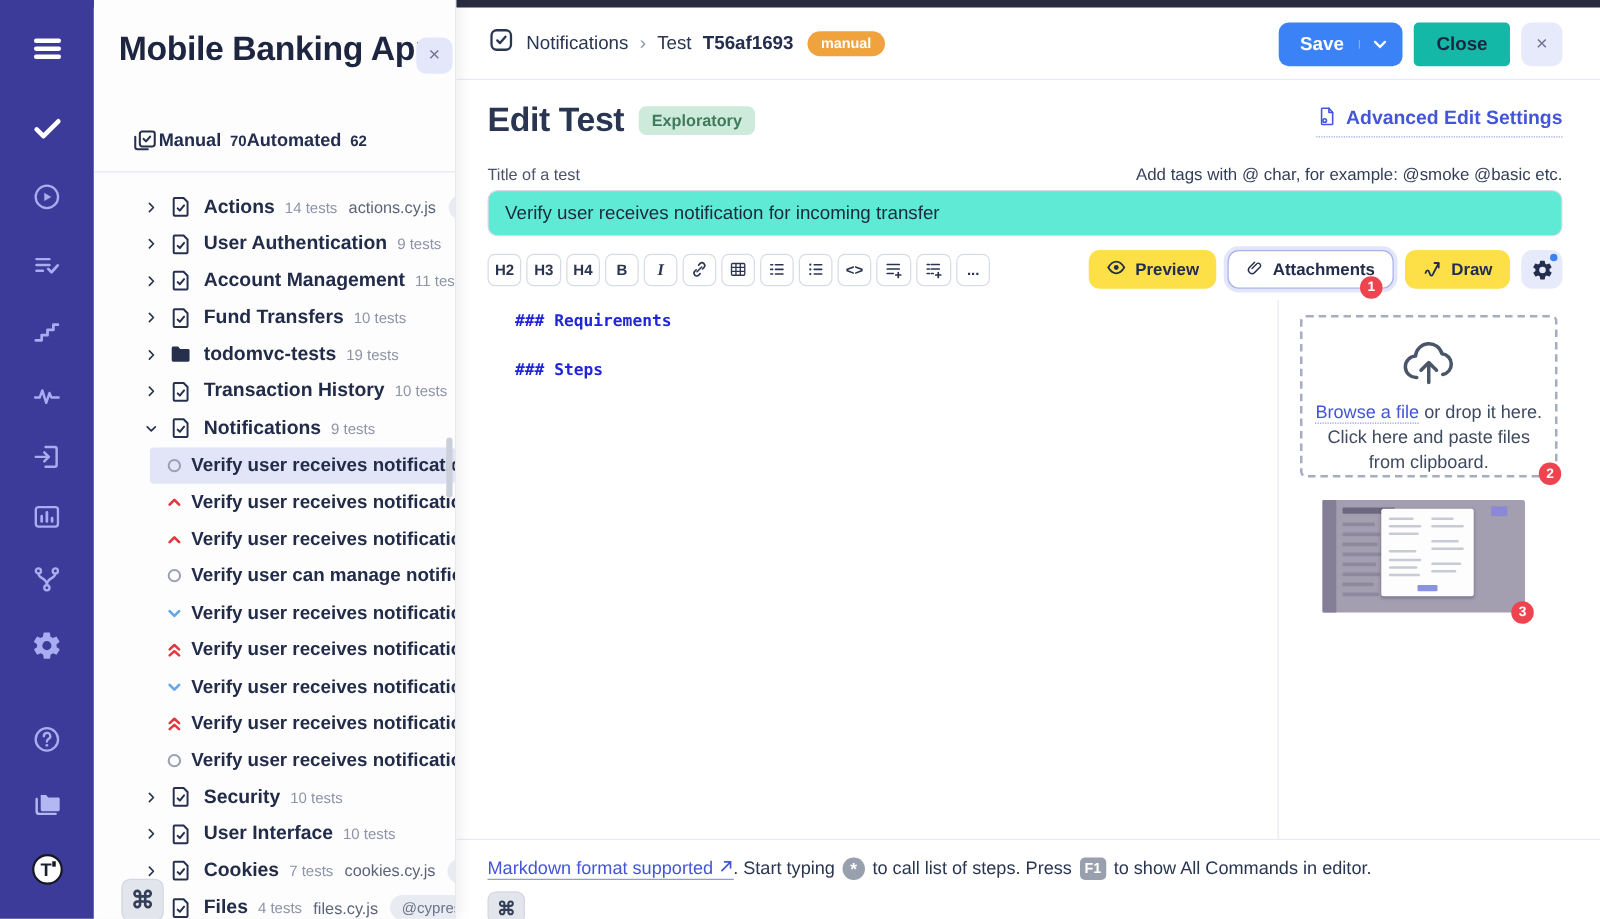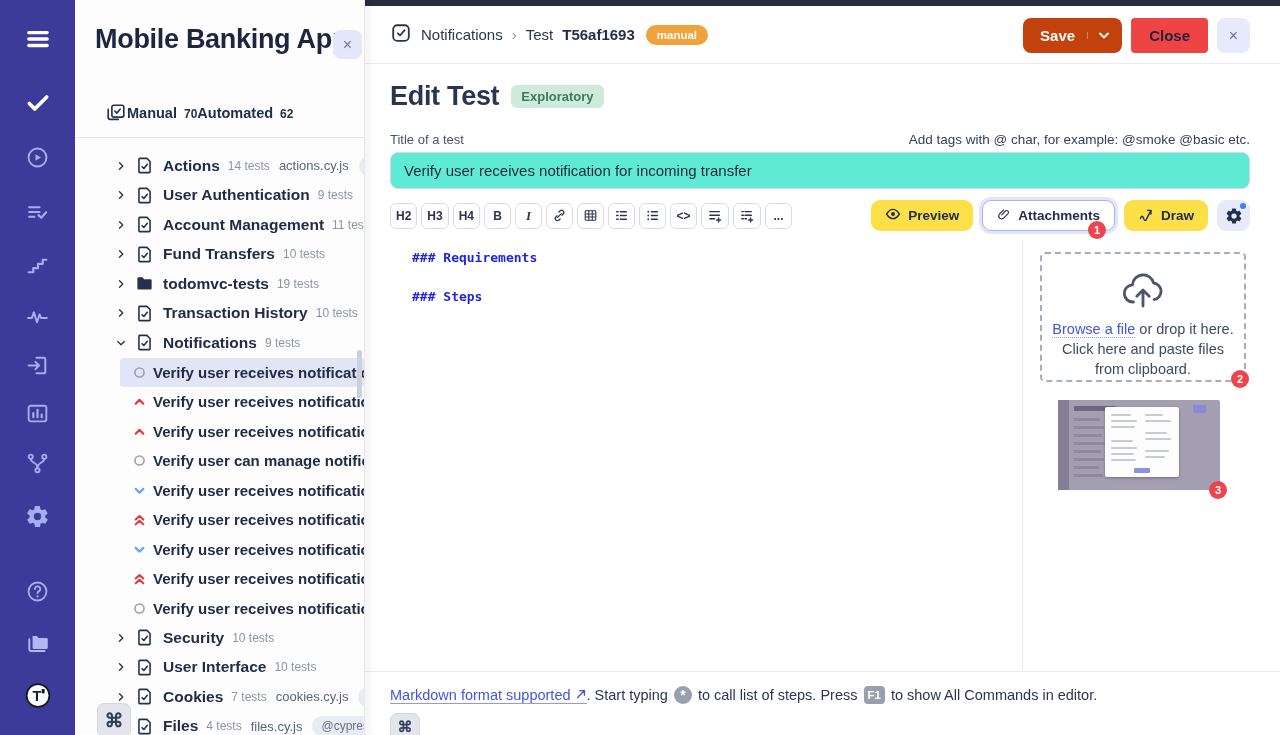--- a/index.html
+++ b/index.html
@@ -45,24 +45,24 @@
 
   
   .main { position:absolute; left:365px; top:6px; width:915px; height:729px; background:#fff; }
   .main-header { position:relative; height:58px; border-bottom:1px solid #e9ebf2; display:flex; align-items:center; }
   .breadcrumb { display:flex; align-items:center; margin-left:25px; gap:9px; }
   .breadcrumb .bc-text { font-size:15px; color:#2a3551; }
   .breadcrumb .bc-sep { font-size:15px; color:#8e94a6; }
   .breadcrumb .bc-id { font-size:15px; font-weight:800; color:#232d4d; }
   .manual-badge { background:#f0a23d; color:#fff; font-size:11.5px; font-weight:700; padding:4px 11px; border-radius:11px; margin-left:2px; }
   .hdr-buttons { position:absolute; right:30px; top:12px; display:flex; gap:9px; }
-  .btn-save { display:flex; align-items:center; background:#c2410c; border:none; border-radius:8px; height:35px; padding:0 13px 0 17px;
+  .btn-save { display:flex; align-items:center; background:#3b82f6; border:none; border-radius:8px; height:35px; padding:0 13px 0 17px;
               color:#fff; font-size:15px; font-weight:700; cursor:pointer; font-family:inherit; }
   .btn-save .caret { margin-left:12px; padding-left:11px; border-left:1px solid rgba(255,255,255,.35); display:flex; align-items:center; }
-  .btn-close { background:#ef4444; border:none; border-radius:4px; height:35px; padding:0 18px; color:#1d2540;
+  .btn-close { background:#14b8a6; border:none; border-radius:4px; height:35px; padding:0 18px; color:#1d2540;
                font-size:15px; font-weight:700; cursor:pointer; font-family:inherit; }
   .btn-x { background:#e7eafb; border:none; border-radius:8px; height:35px; width:33px; color:#6b7590; font-size:16px; cursor:pointer; }
 
   .title-row { display:flex; align-items:center; margin:17px 30px 0 25px; }
   .page-title { font-size:27px; font-weight:800; color:#2a3551; letter-spacing:-0.3px; }
   .exploratory-badge { background:#cdeada; color:#3f7a5a; font-size:13px; font-weight:700; border-radius:6px; padding:4px 10px; margin-left:12px; }
   .advanced-link { margin-left:auto; display:flex; align-items:center; gap:6px; color:#4355d8; font-size:15.5px; font-weight:700;
                    text-decoration:none; border-bottom:1px dotted #9aa5e8; padding-bottom:2px; cursor:pointer; }
 
   .label-row { display:flex; margin:20px 30px 0 25px; align-items:flex-start; }
@@ -478,20 +478,30 @@
         </span>
       </button>
       <button class="btn-close">Close</button>
       <button class="btn-x">×</button>
     </div>
   </div>
 
   <div class="title-row">
     <h2 class="page-title">Edit Test</h2>
     <span class="exploratory-badge">Exploratory</span>
+    <a class="advanced-link">
+      <span>
+        <svg width="18" height="18" viewBox="0 0 24 24" fill="none" stroke="#4355d8" stroke-width="1.7" stroke-linecap="round" stroke-linejoin="round">
+            <path d="M13.5 3.5h-7a.8.8 0 0 0-.8.8V20a.8.8 0 0 0 .8.8h10.2a.8.8 0 0 0 .8-.8V8z"></path>
+            <path d="M13.5 3.5V8h4"></path>
+            <circle cx="9" cy="16.5" r="1.9"></circle>
+          </svg>
+      </span>
+      <span>Advanced Edit Settings</span>
+    </a>
   </div>
 
   <div class="label-row">
     <label class="field-label">Title of a test</label>
     <span class="tags-hint">Add tags with @ char, for example: @smoke @basic etc.</span>
   </div>
   <input class="title-input" type="text" value="Verify user receives notification for incoming transfer" style="">
 
   <div class="toolbar">
     <div class="tb-left">

